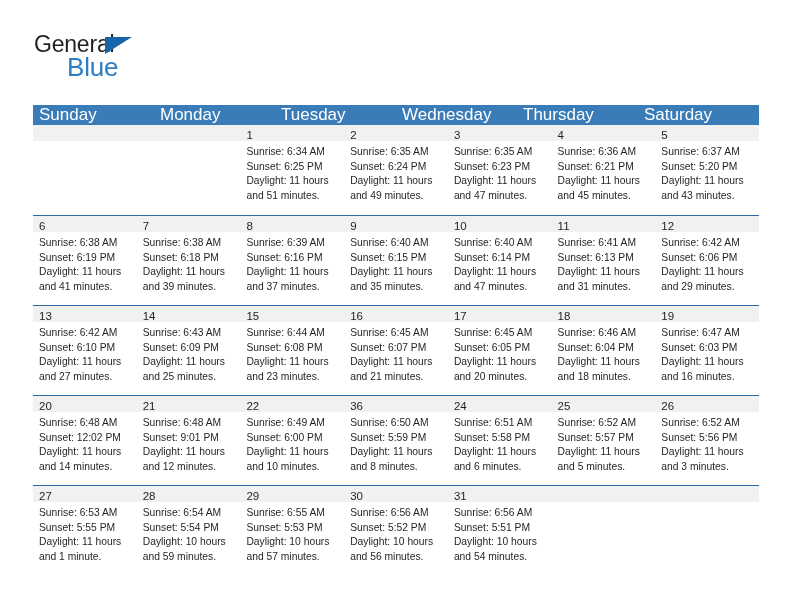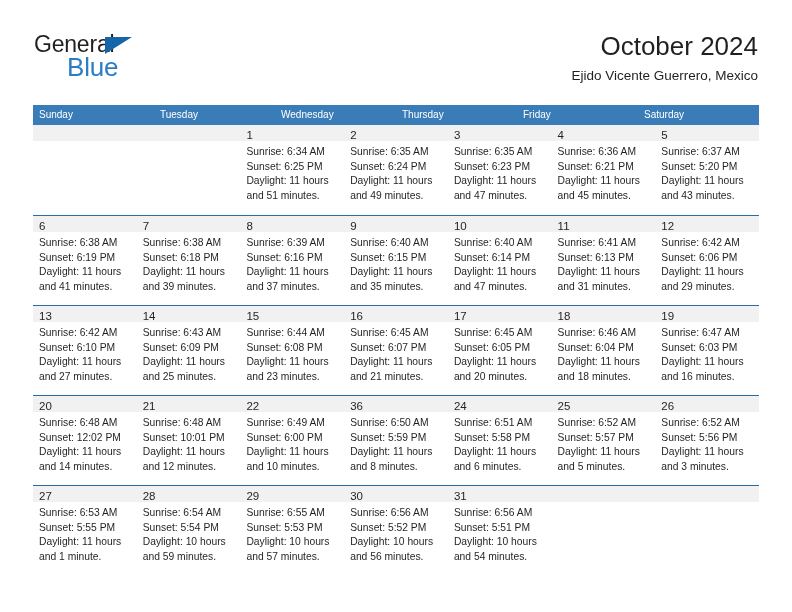--- a/index.html
+++ b/index.html
@@ -95,21 +95,21 @@
   }
 
   .weekday-row {
     display: flex;
     background: #3a7cb8;
     height: 20px;
   }
   .weekday {
     flex: 1 1 0;
     color: #ffffff;
-    font-size: 10px;
+    font-size: 17px;
     line-height: 20px;
     padding-left: 6px;
     box-sizing: border-box;
     white-space: nowrap;
   }
 
   .week-row {
     display: flex;
     border-top: 1.4px solid #2a6ca8;
     height: 90px;
@@ -157,34 +157,30 @@
 <div class="page">
 
   <div class="top-bar">
 
     <div class="logo">
       <span class="logo-general">General</span>
       <span class="logo-tri"></span>
       <span class="logo-blue">Blue</span>
     </div>
 
-    <div class="title-block">
-      <h1 class="cal-title">October 2024</h1>
-      <p class="cal-subtitle">Ejido Vicente Guerrero, Mexico</p>
-    </div>
 
   </div>
 
   <div class="calendar">
     <div class="weekday-row" id="weekday-row">
         <div class="weekday">Sunday</div>
+        <div class="weekday">Monday</div>
         <div class="weekday">Tuesday</div>
         <div class="weekday">Wednesday</div>
         <div class="weekday">Thursday</div>
-        <div class="weekday">Friday</div>
         <div class="weekday">Saturday</div>
       </div>
     <div id="weeks-container">
         <div class="week-row">
           <div class="day-cell empty">
             <div class="empty-band"></div>
           </div>
           <div class="day-cell empty">
             <div class="empty-band"></div>
           </div>
@@ -371,21 +367,21 @@
               <div class="day-line">Sunrise: 6:48 AM</div>
               <div class="day-line">Sunset: 12:02 PM</div>
               <div class="day-line">Daylight: 11 hours</div>
               <div class="day-line">and 14 minutes.</div>
             </div>
           </div>
           <div class="day-cell">
             <div class="day-num-band"><span class="day-num">21</span></div>
             <div class="day-body">
               <div class="day-line">Sunrise: 6:48 AM</div>
-              <div class="day-line">Sunset: 10:01 PM</div>
+              <div class="day-line">Sunset: 9:01 PM</div>
               <div class="day-line">Daylight: 11 hours</div>
               <div class="day-line">and 12 minutes.</div>
             </div>
           </div>
           <div class="day-cell">
             <div class="day-num-band"><span class="day-num">22</span></div>
             <div class="day-body">
               <div class="day-line">Sunrise: 6:49 AM</div>
               <div class="day-line">Sunset: 6:00 PM</div>
               <div class="day-line">Daylight: 11 hours</div>

